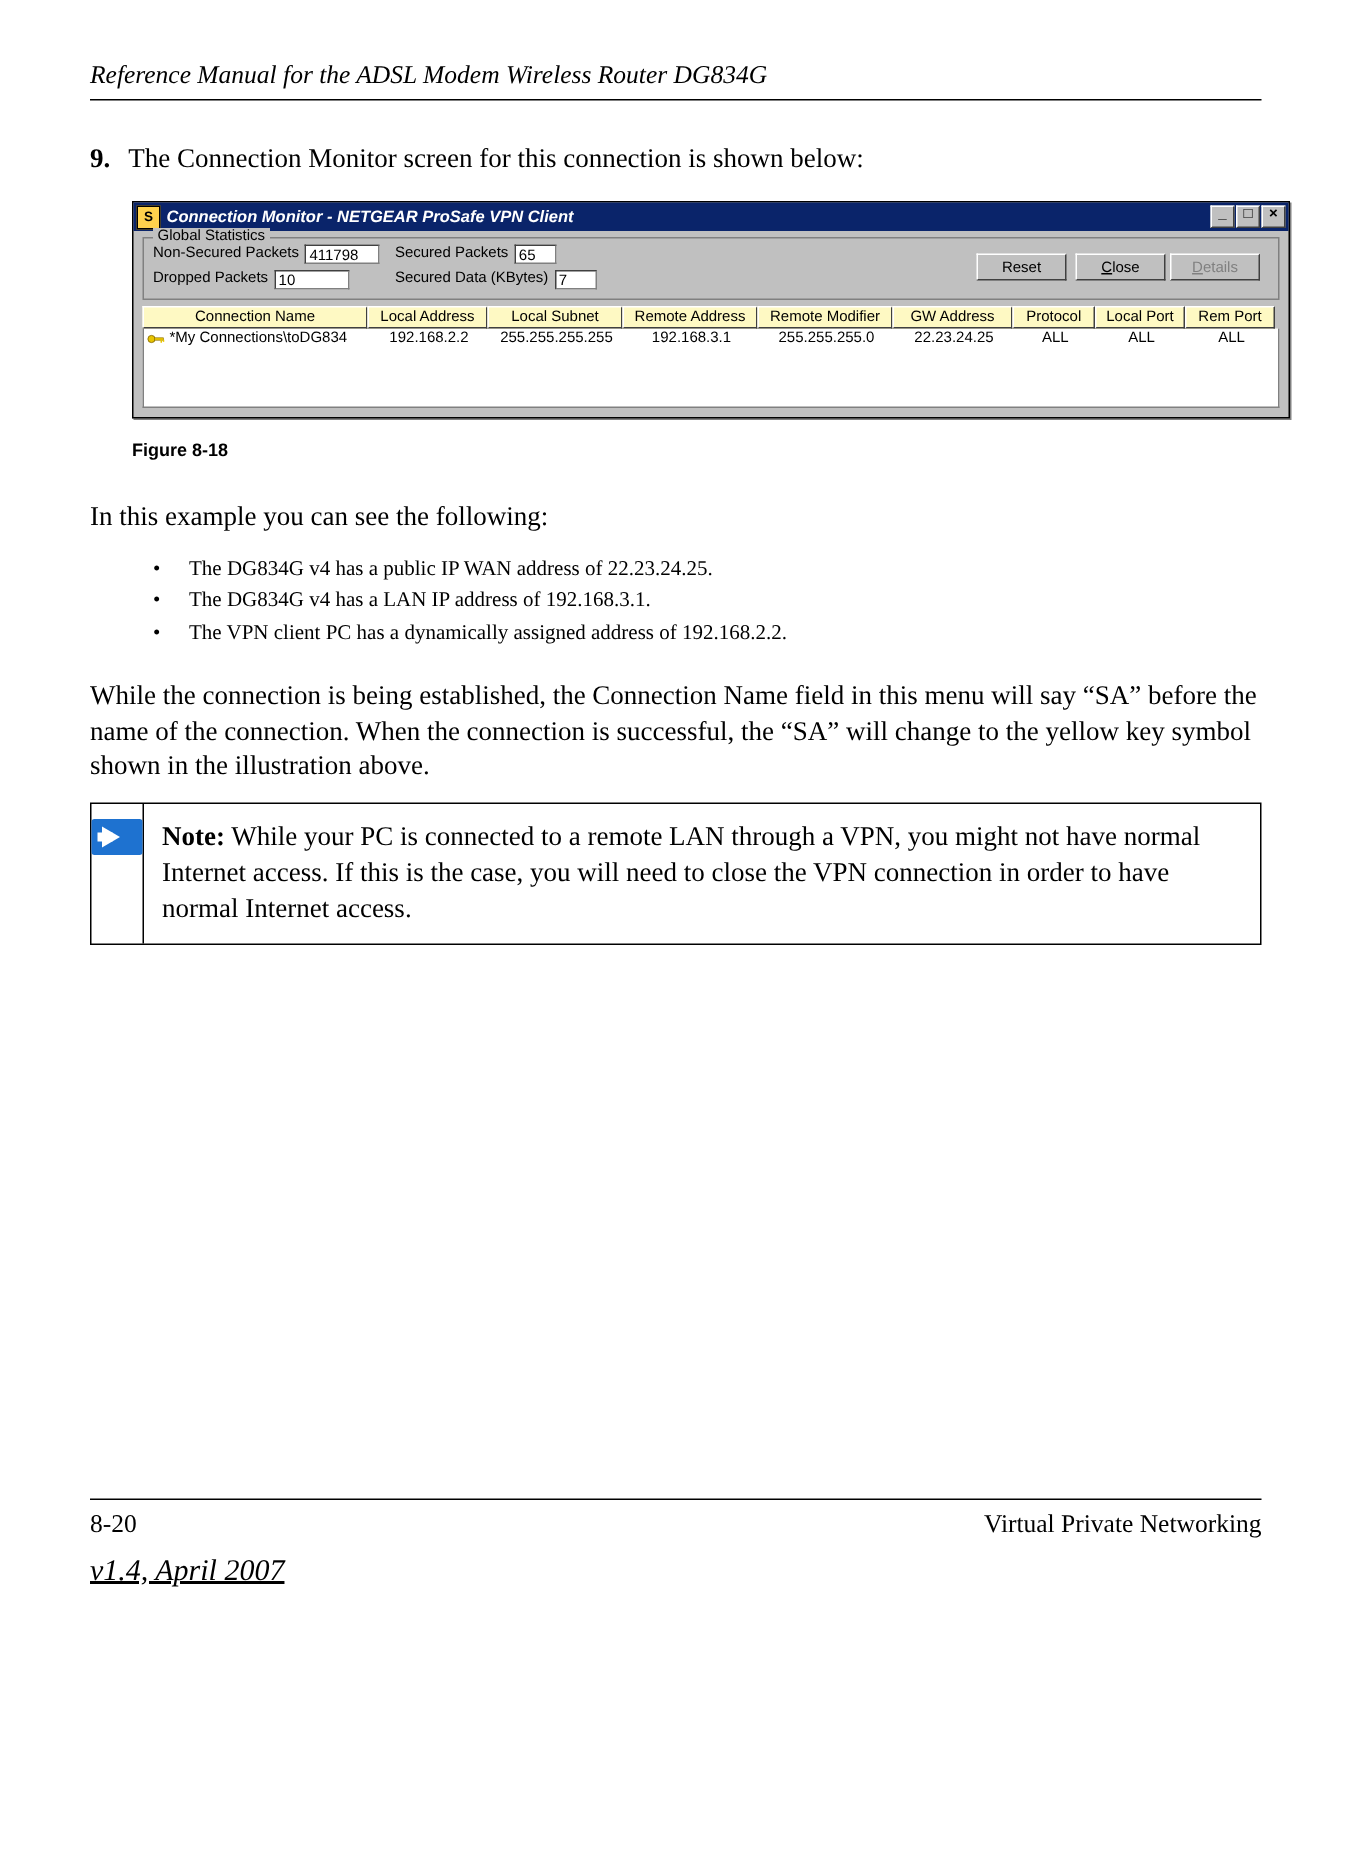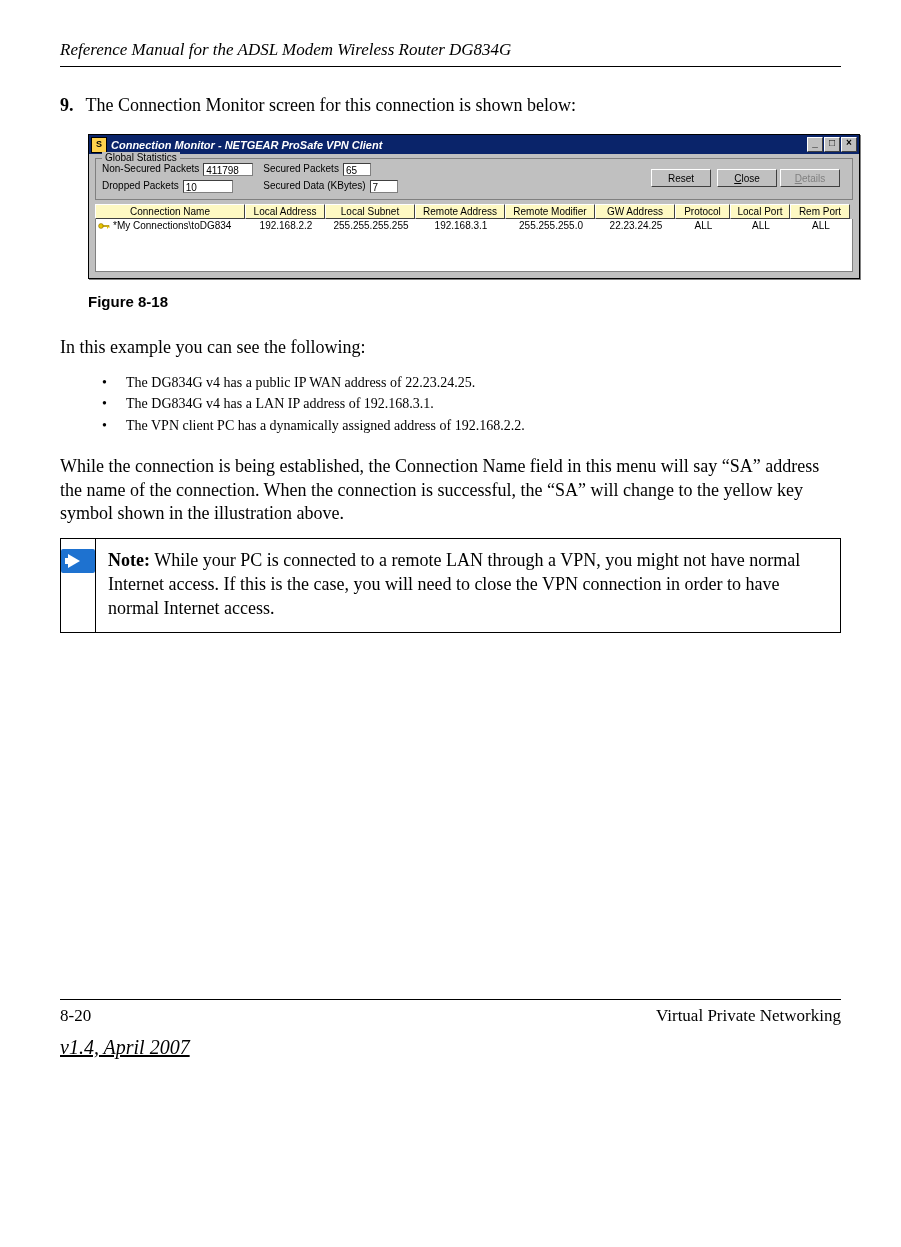--- a/index.html
+++ b/index.html
@@ -77,21 +77,21 @@
   .cm-grid-head { display:flex;}
   .cm-grid-head .h { background:#fef9c3; border:1px solid #fff; border-right-color:#404040; border-bottom-color:#404040; font-size:10px; text-align:center; padding:1px 0; box-sizing:border-box;}
   .cm-grid-body { background:#fff; border:1px solid #808080; border-top:none; height:52px;}
   .cm-grid-row { display:flex; font-size:10px; padding-top:1px;}
   .cm-grid-row .c { text-align:center; box-sizing:border-box; padding:0 2px; overflow:hidden;}
   .cm-grid-row .c.first{ text-align:left; display:flex; align-items:center; gap:3px;}
   .key-ico{width:12px;height:10px;display:inline-block;}
   .key-ico svg{display:block;}
   .col-w1{width:150px;} .col-w2{width:80px;} .col-w3{width:90px;} .col-w4{width:90px;} .col-w5{width:90px;} .col-w6{width:80px;} .col-w7{width:55px;} .col-w8{width:60px;} .col-w9{width:60px;}
   
-  .fig-label { font-family: Arial, Helvetica, sans-serif; font-weight:bold; font-size:15px; margin:14px 0 26px 28px;}
+  .fig-label { font-family: Arial, Helvetica, sans-serif; font-weight:bold; font-size:12px; margin:14px 0 26px 28px;}
   .para { font-size:18px; line-height:1.32; margin-bottom:12px;}
   ul.bullets { margin:0 0 18px 42px; padding:0;}
   ul.bullets li { font-size:14px; line-height:1.55; list-style:none; position:relative; padding-left:24px;}
   ul.bullets li::before{content:"•"; position:absolute; left:0;}
   .note-box { border:1.5px solid #000; display:flex; margin-top:12px;}
   .note-icon-cell { border-right:1.5px solid #000; width:56px; display:flex; align-items:flex-start; justify-content:center; padding-top:10px;}
   .note-icon { width:34px;height:24px;background:#1e72d0;position:relative;border-radius:2px;}
   .note-icon::after{content:"";position:absolute;left:7px;top:5px;width:0;height:0;border-top:7px solid transparent;border-bottom:7px solid transparent;border-left:12px solid #fff;}
   .note-icon::before{content:"";position:absolute;left:4px;top:9px;width:10px;height:6px;background:#fff;}
   .note-text { padding:10px 14px 12px 12px; font-size:18px; line-height:1.32;}
@@ -196,21 +196,21 @@
   <div class="fig-label">Figure 8-18</div>
 
   <div class="para">In this example you can see the following:</div>
 
   <ul class="bullets">
     <li>The DG834G v4 has a public IP WAN address of 22.23.24.25.</li>
     <li>The DG834G v4 has a LAN IP address of 192.168.3.1.</li>
     <li>The VPN client PC has a dynamically assigned address of 192.168.2.2.</li>
   </ul>
 
-  <div class="para">While the connection is being established, the Connection Name field in this menu will say “SA” address the name of the connection. When the connection is successful, the “SA” will change to the yellow key symbol shown in the illustration above.</div>
+  <div class="para">While the connection is being established, the Connection Name field in this menu will say “SA” before the name of the connection. When the connection is successful, the “SA” will change to the yellow key symbol shown in the illustration above.</div>
 
   <div class="note-box">
     <div class="note-icon-cell">
       <div class="note-icon"></div>
     </div>
     <div class="note-text">
       <b>Note:</b><span> While your PC is connected to a remote LAN through a VPN, you might not have normal Internet access. If this is the case, you will need to close the VPN connection in order to have normal Internet access.</span>
     </div>
   </div>
 

